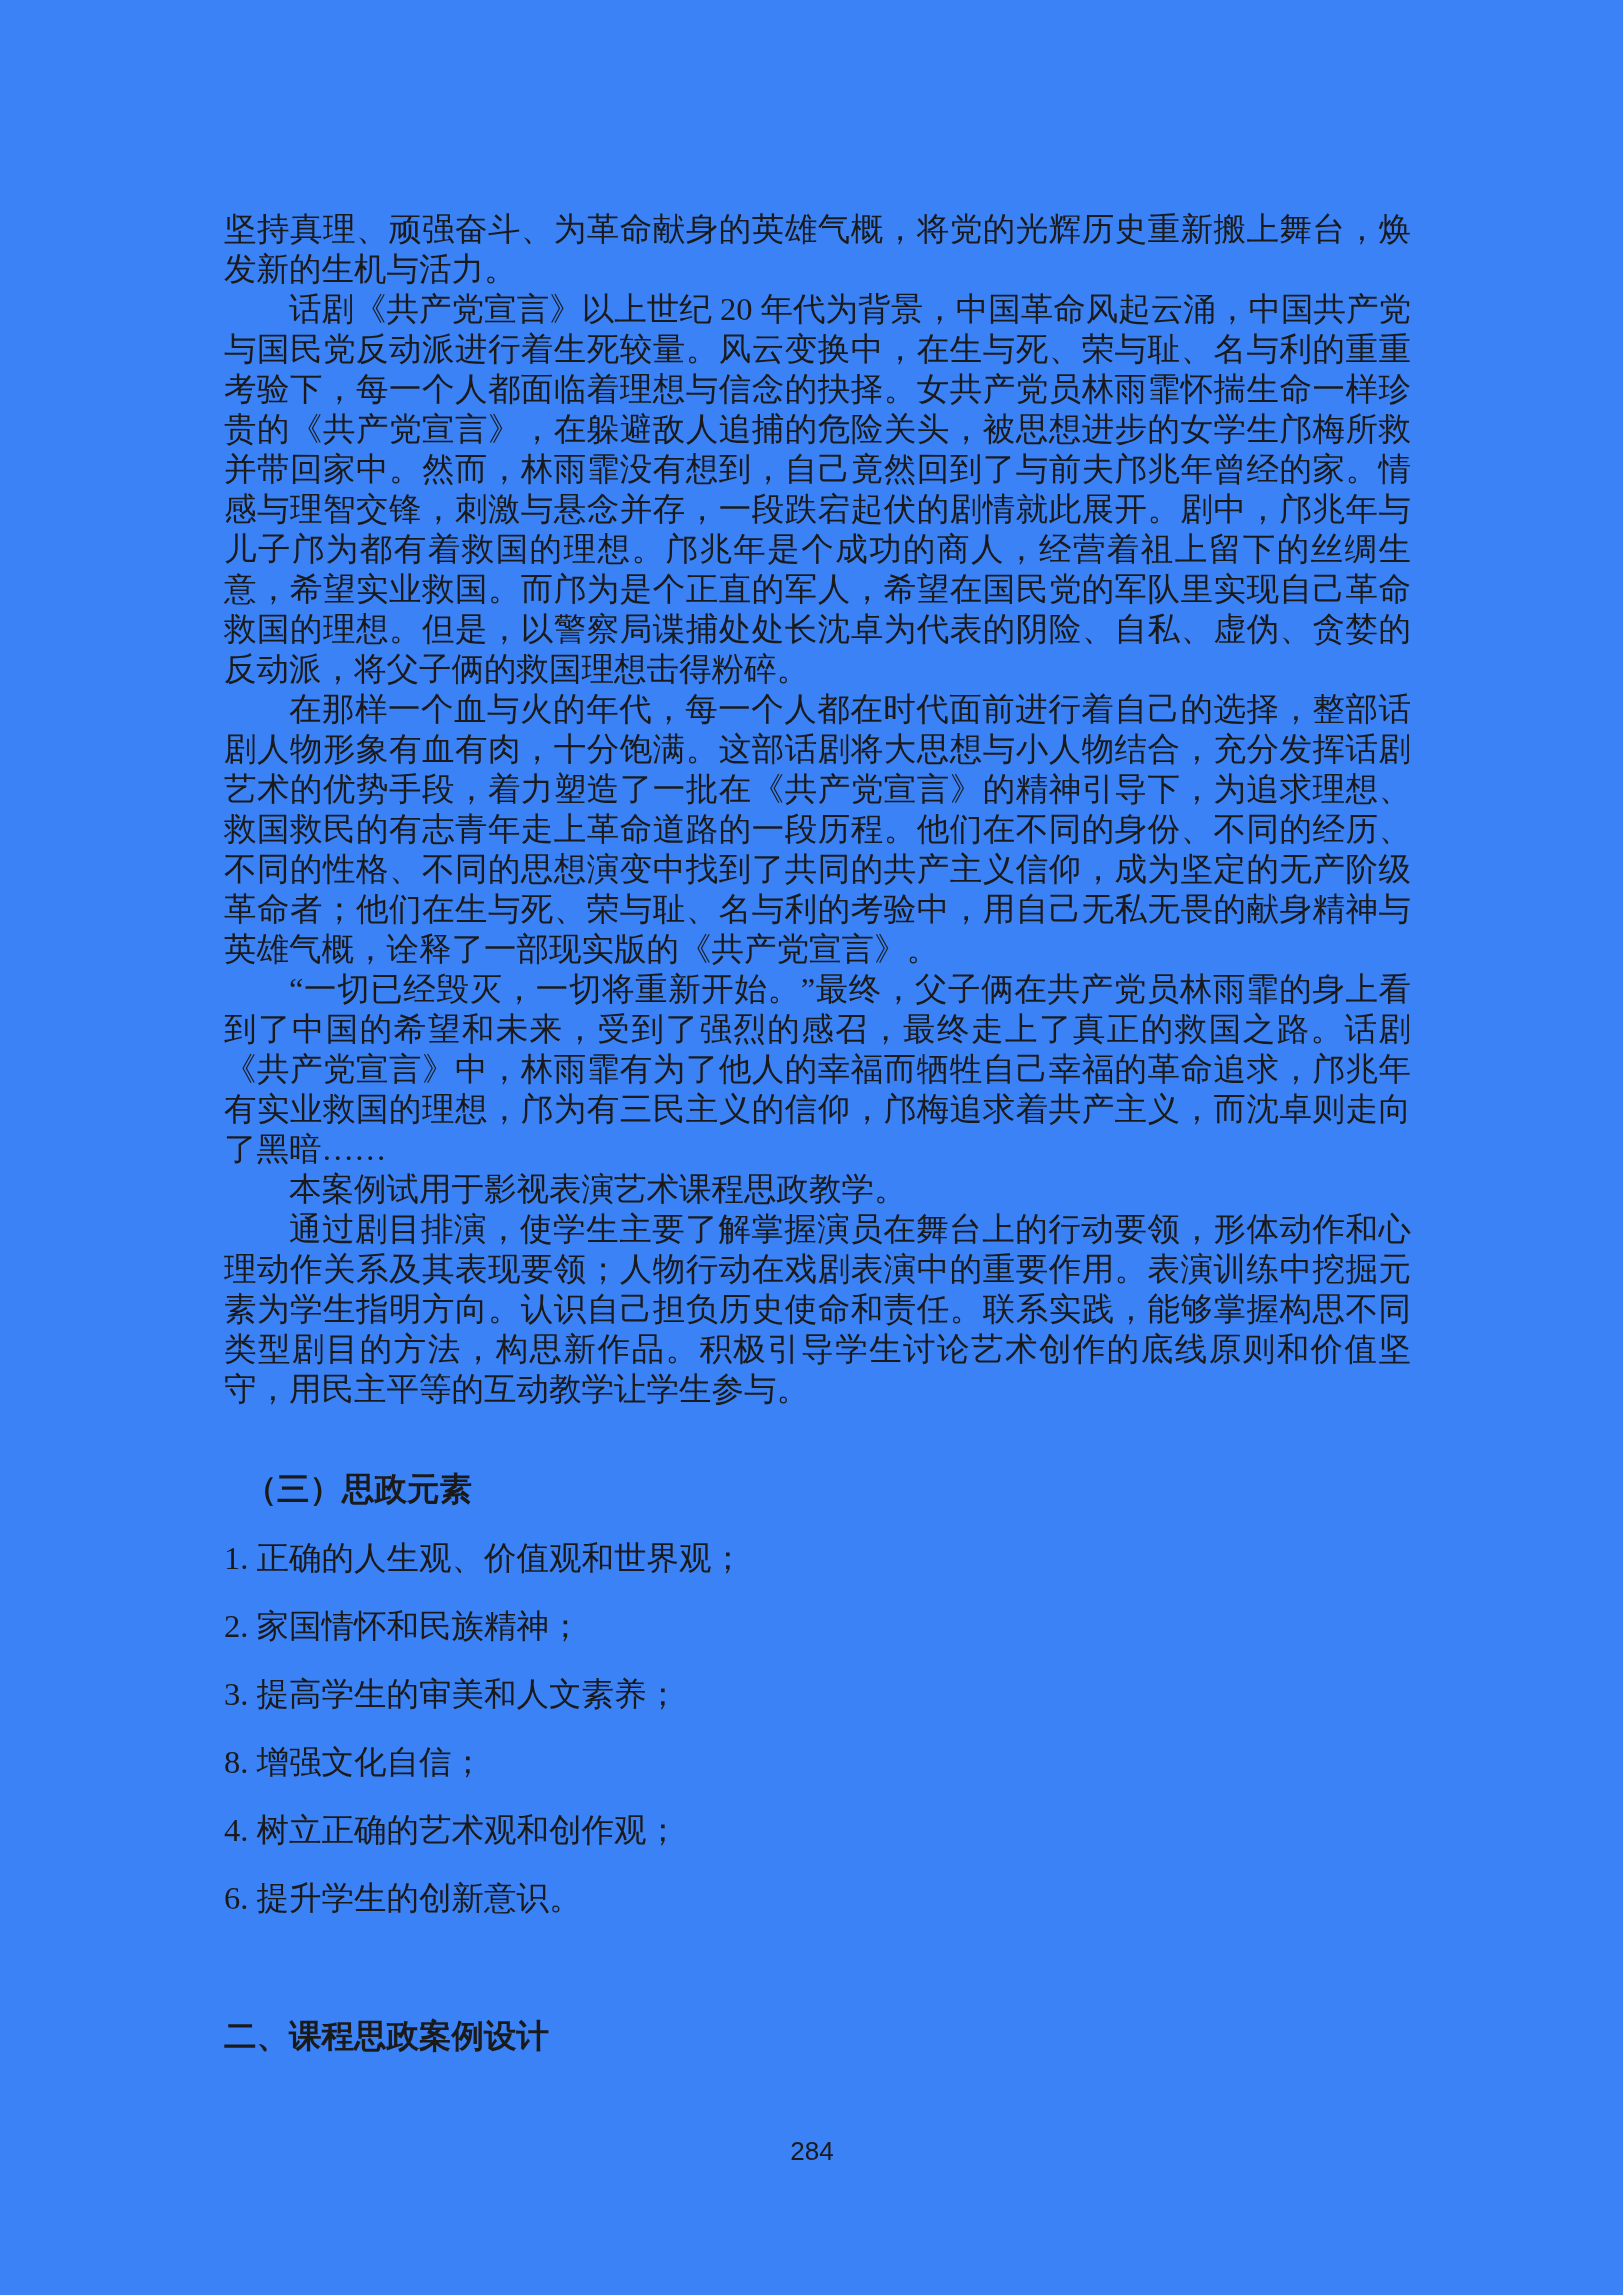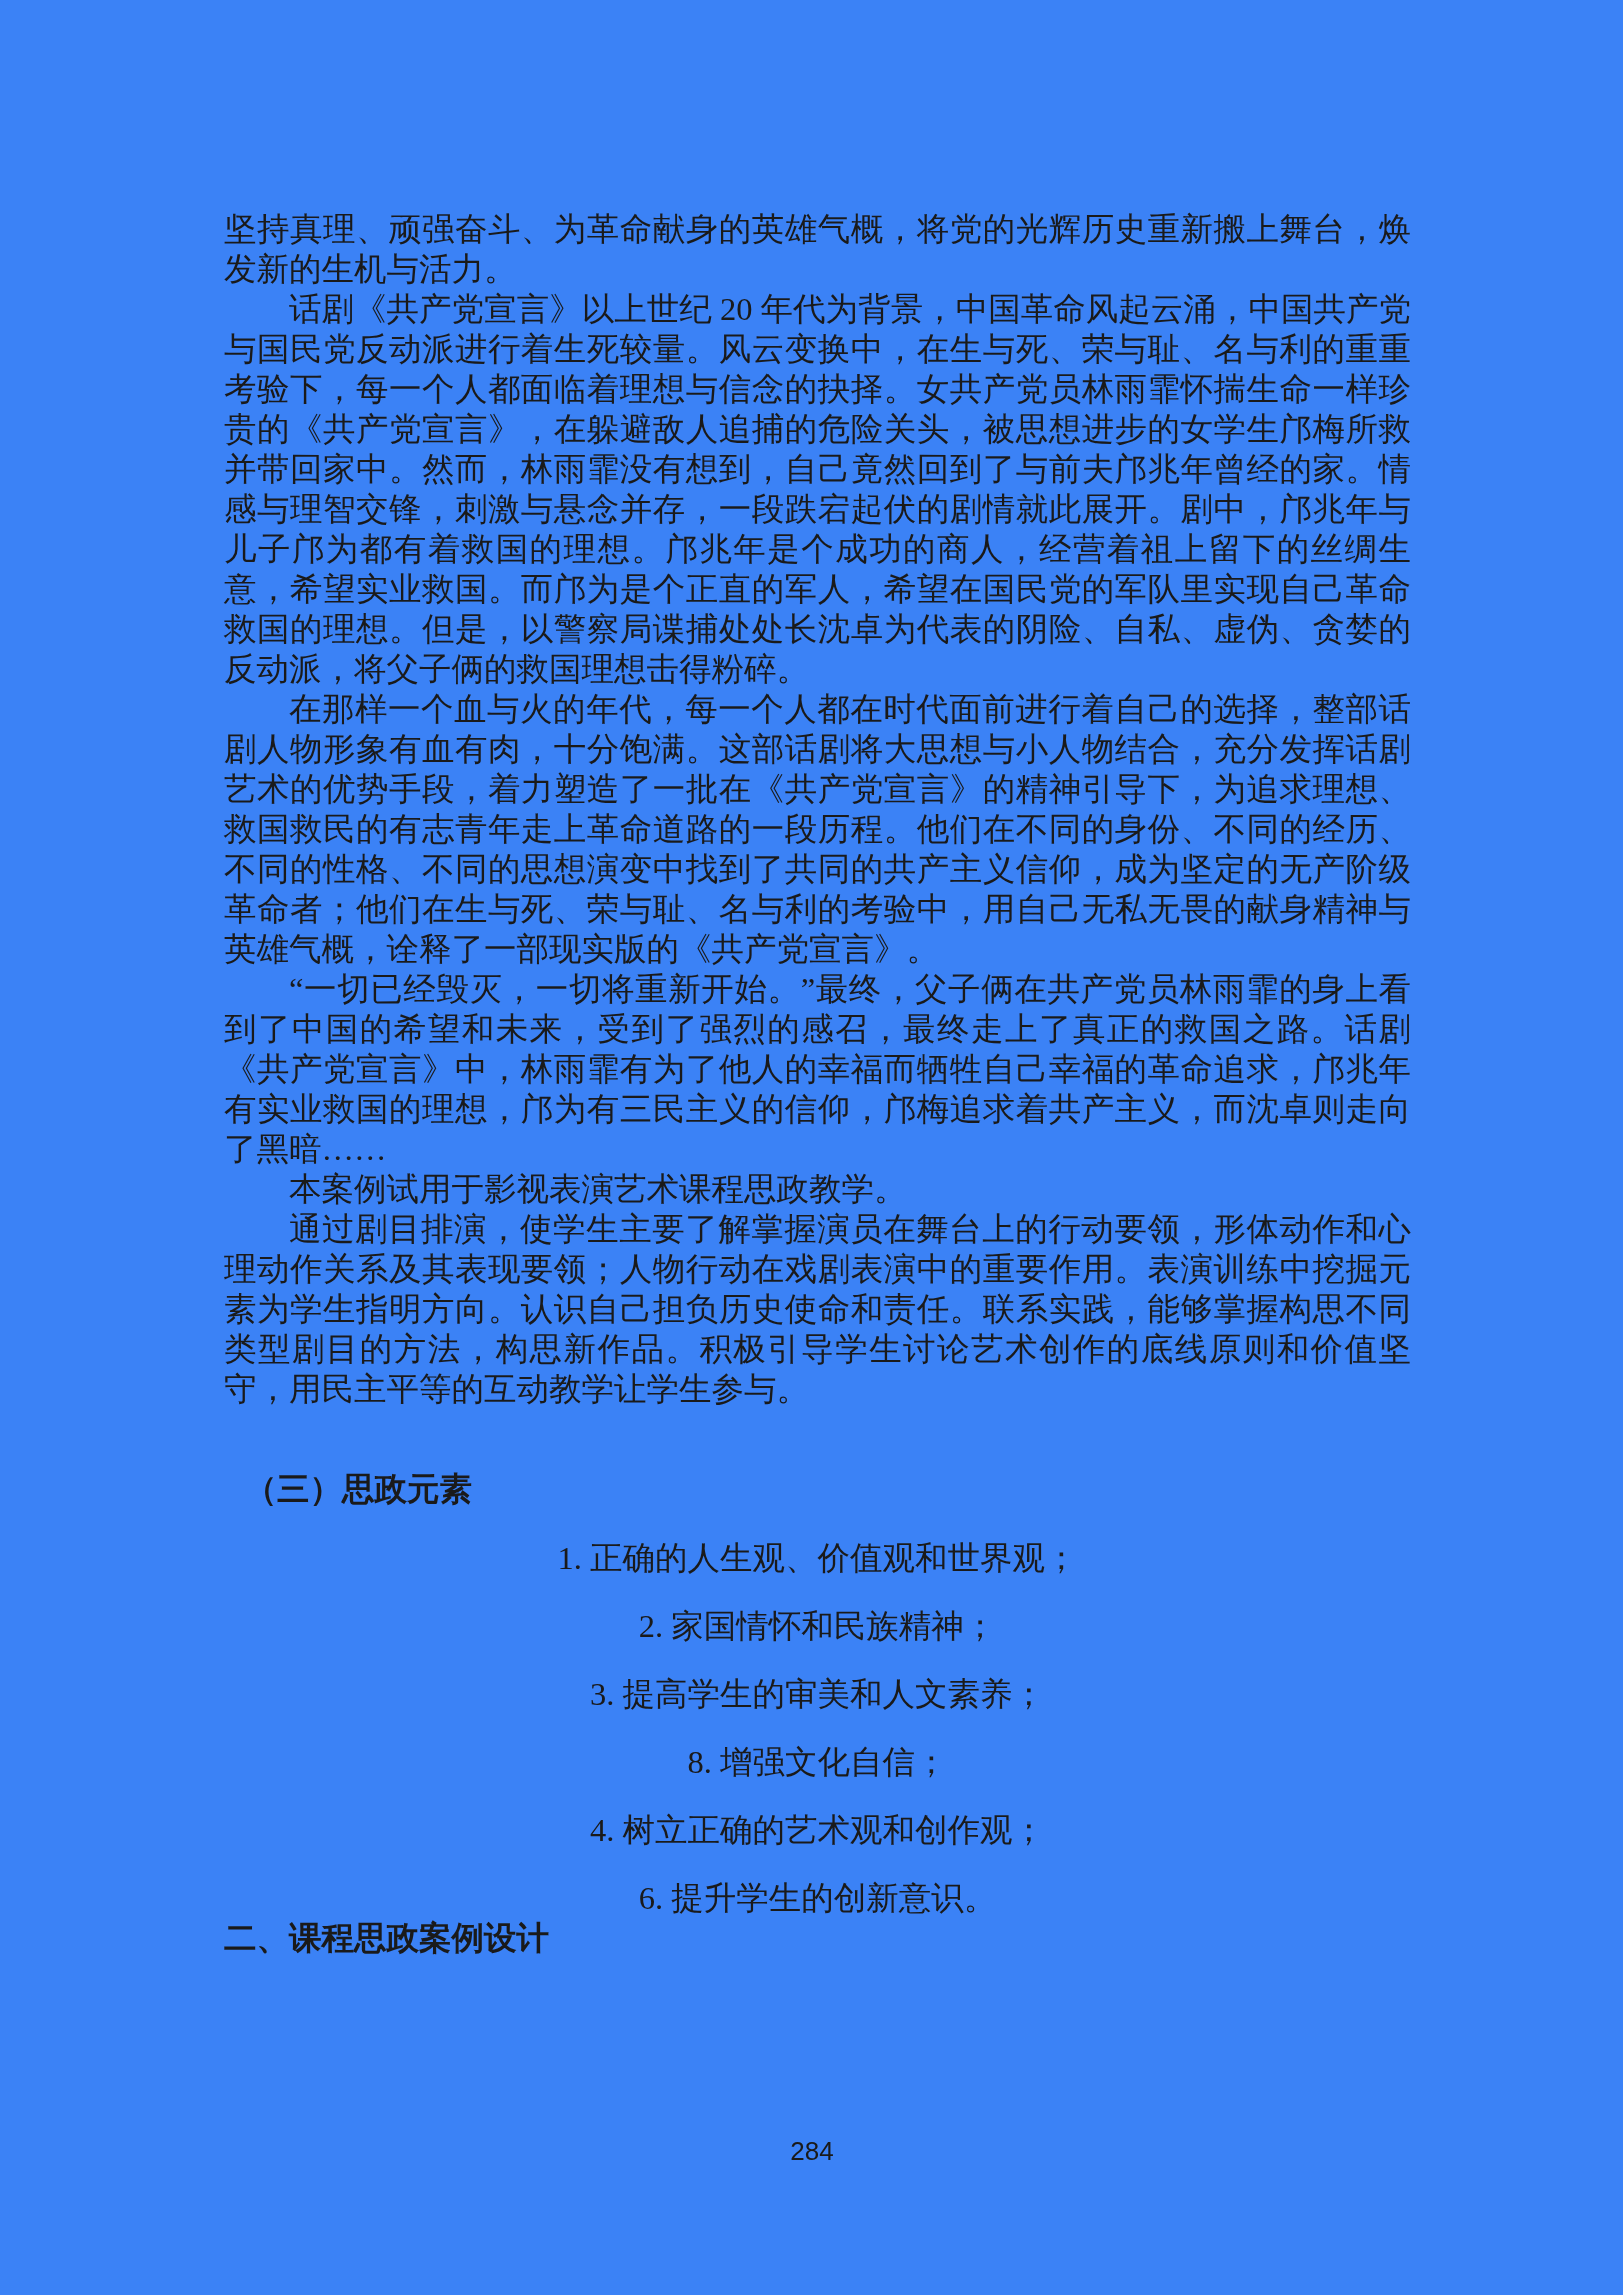--- a/index.html
+++ b/index.html
@@ -38,28 +38,28 @@
     font-size: 32.5px;
     line-height: 40px;
     font-weight: bold;
     text-align: left;
   }
   .heading.sub {
     text-indent: 20.6px;
   }
   .mt-scope   { margin-top: 53px; }
   .mt-elements{ margin-top: 60px; }
-  .mt-design  { }
+  .mt-design  { margin-top: 98px; }
   .element-list {
     margin-top: 29px;
   }
   .list-item {
     margin: 0 0 28px 0;
     padding: 0;
-    text-align: center;
+    text-align: left;
   }
   .list-item:last-child {
     margin-bottom: 0;
   }
   .page-number {
     position: absolute;
     top: 2135px;
     left: 0;
     width: 100%;
     text-align: center;

